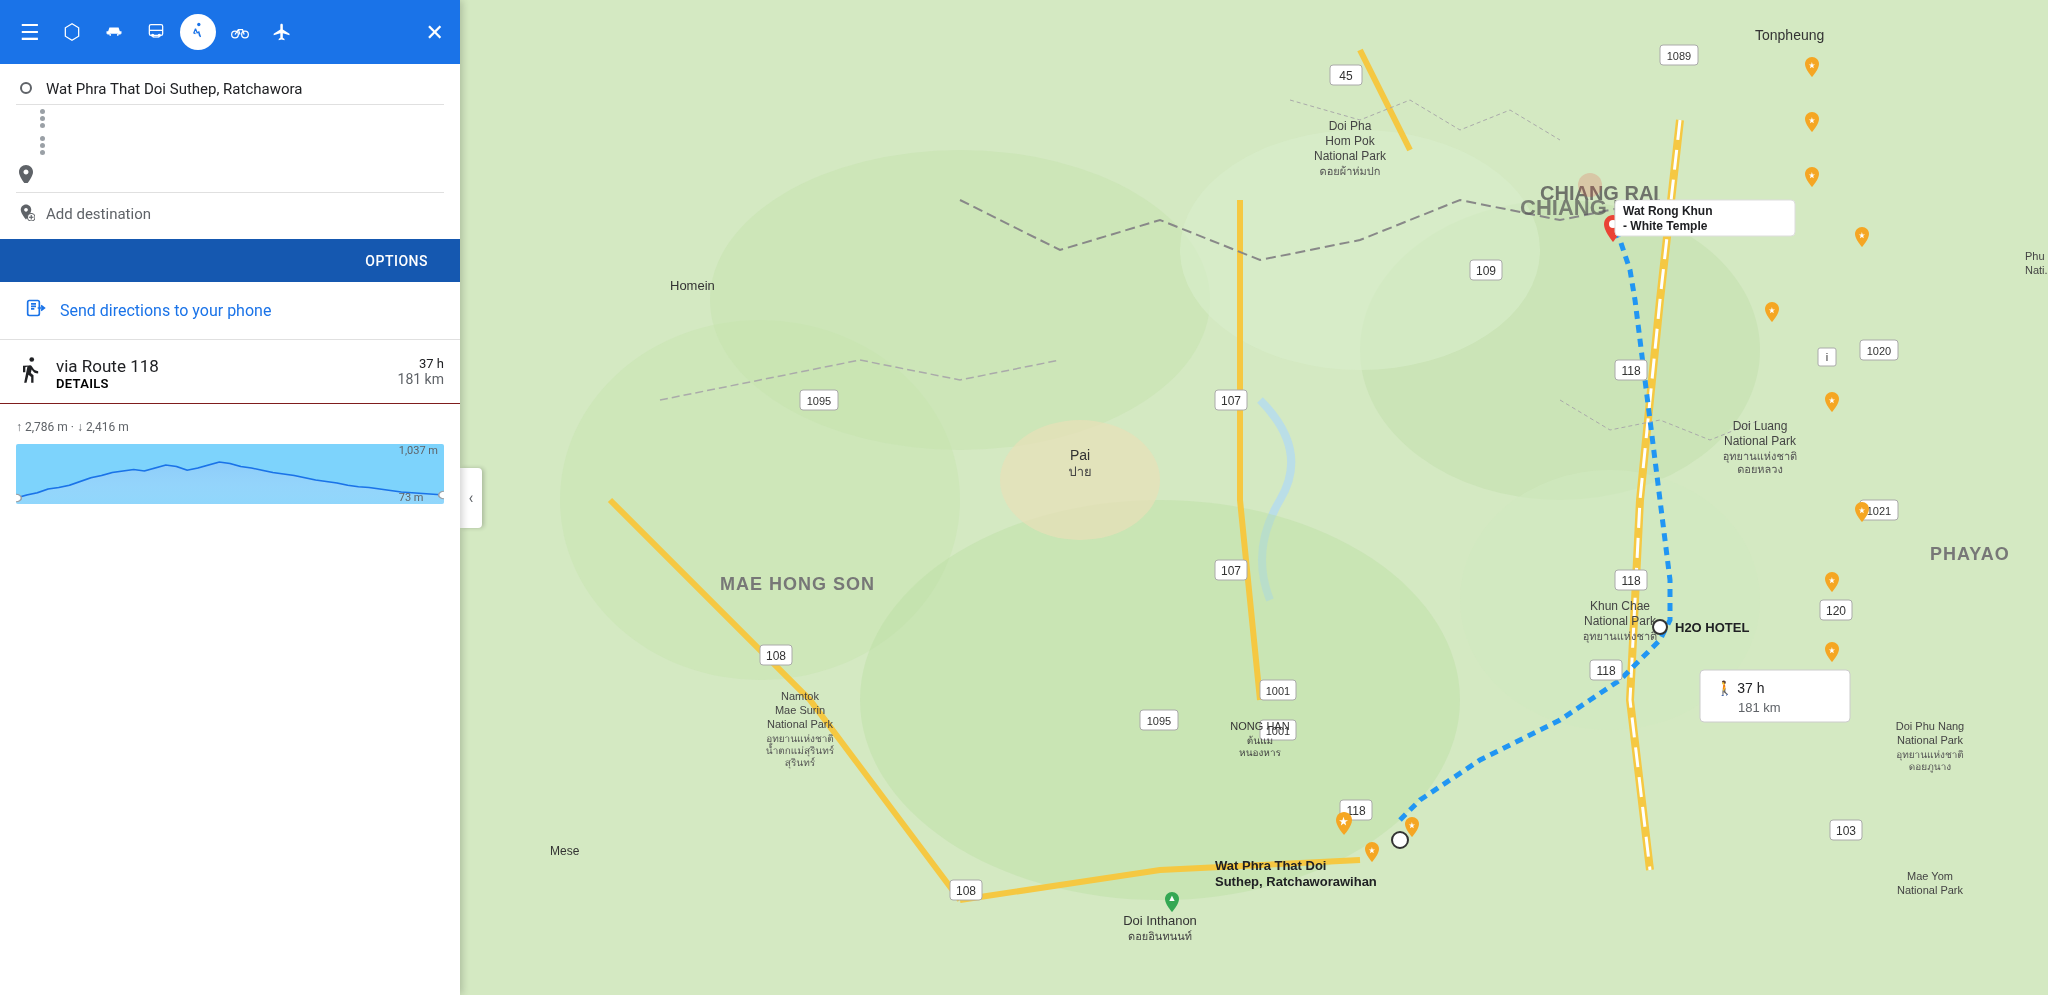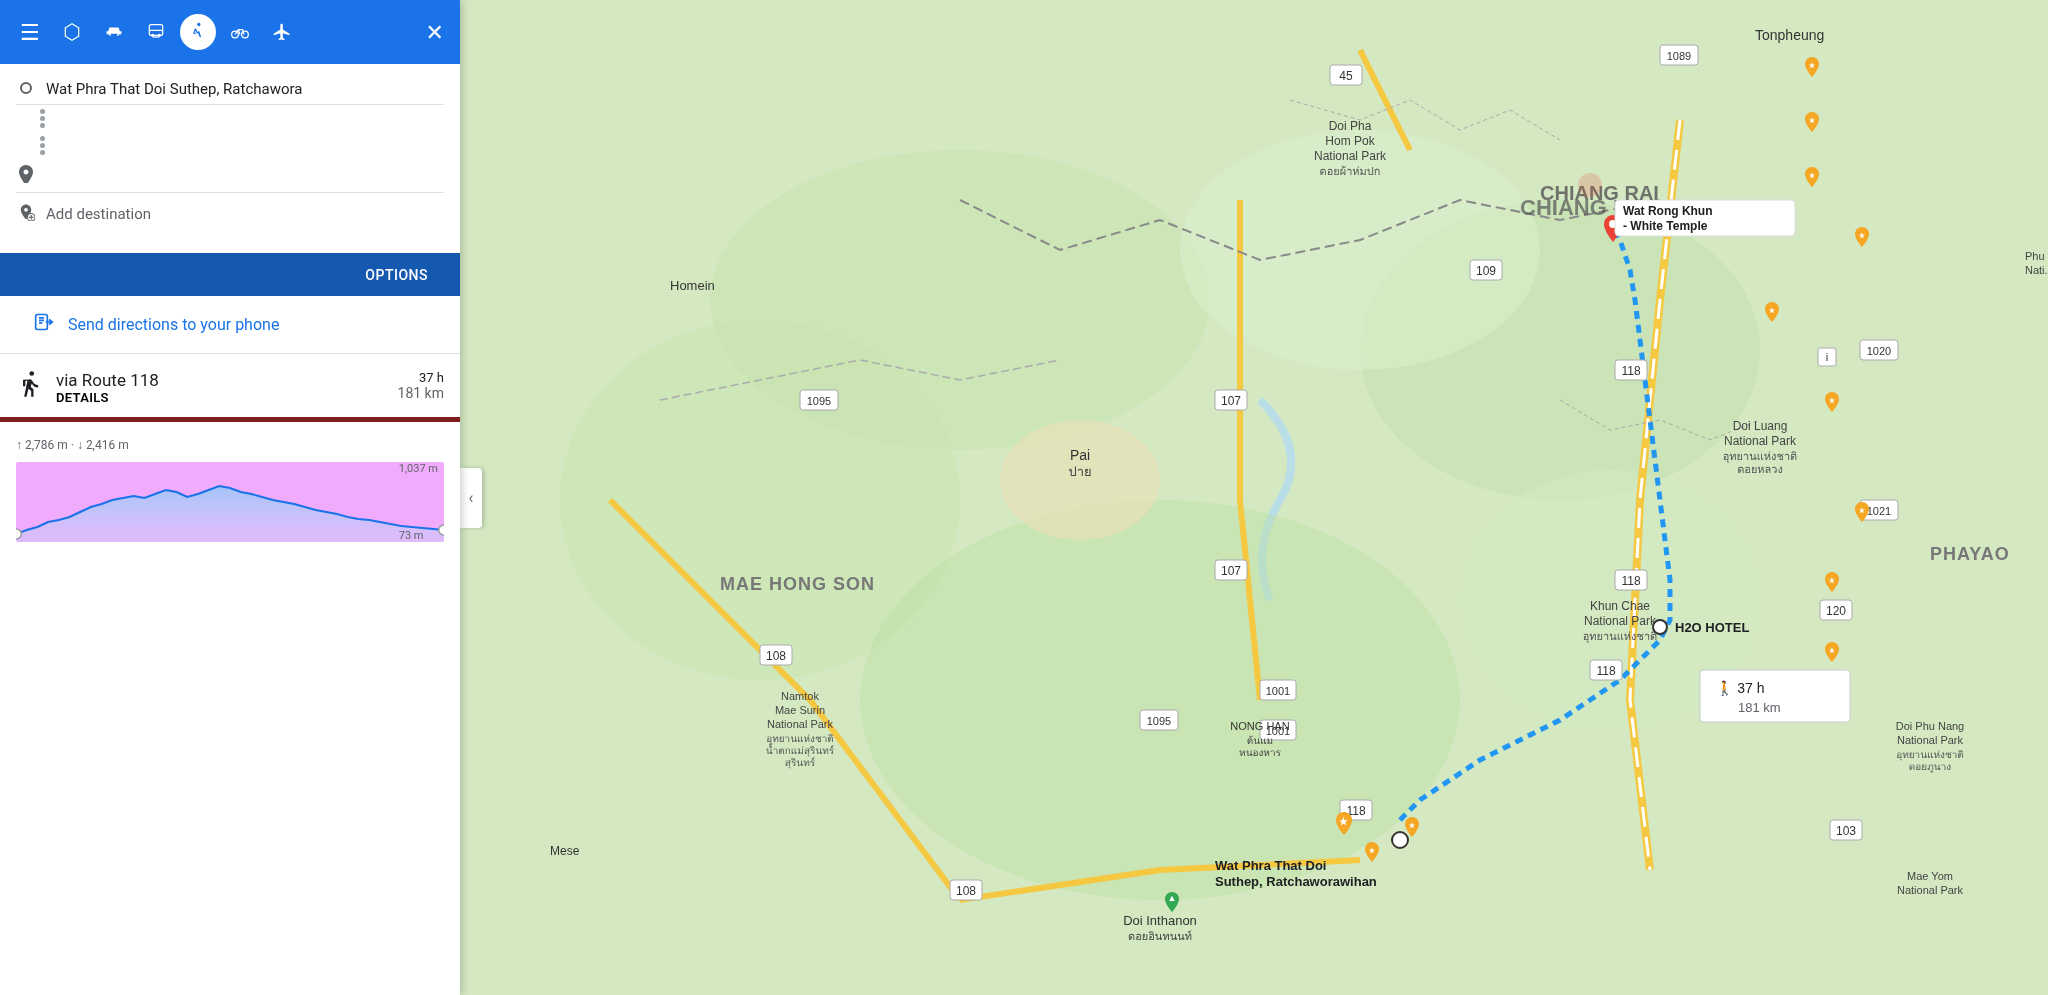--- a/index.html
+++ b/index.html
@@ -58,21 +58,21 @@
     .close-btn {
       color: #fff;
       font-size: 22px;
       cursor: pointer;
       padding: 4px;
       margin-left: auto;
     }
 
     
     #waypoints {
-      padding: 10px 16px 16px 16px;
+      padding: 10px 16px 2px 16px;
       background: #fff;
     }
     .waypoint-row {
       display: flex;
       align-items: center;
       gap: 10px;
       padding: 6px 0;
       border-bottom: 1px solid #e0e0e0;
     }
     .waypoint-icon {
@@ -132,41 +132,41 @@
     #options-bar span {
       color: #fff;
       font-size: 14px;
       font-weight: 500;
       letter-spacing: 0.5px;
       cursor: pointer;
     }
 
     
     #send-directions {
-      padding: 16px 32px;
+      padding: 16px 24px;
       border-bottom: 1px solid #e0e0e0;
       display: flex;
       align-items: center;
       gap: 12px;
       cursor: pointer;
     }
     .send-icon {
       color: #1a73e8;
       font-size: 22px;
     }
     .send-text {
       color: #1a73e8;
       font-size: 16px;
       font-weight: 400;
     }
 
     
     #route-option {
       padding: 16px 16px 12px 16px;
-      border-bottom: 5px solid #7f1d1d;
+      border-bottom: 1px solid #7f1d1d;
     }
     .route-header {
       display: flex;
       align-items: flex-start;
       gap: 12px;
     }
     .route-walk-icon {
       font-size: 28px;
       color: #202124;
       flex-shrink: 0;
@@ -202,22 +202,22 @@
     #elevation-section {
       padding: 16px 16px 0 16px;
     }
     .elev-stats {
       font-size: 12px;
       color: #5f6368;
       margin-bottom: 10px;
     }
     .elevation-chart {
       position: relative;
-      height: 80px;
-      background: #f0abfc;
+      height: 60px;
+      background: #7dd3fc;
       border-radius: 2px;
       overflow: hidden;
     }
     .elevation-chart svg {
       width: 100%;
       height: 100%;
     }
     .elev-labels {
       position: absolute;
       right: 6px;

